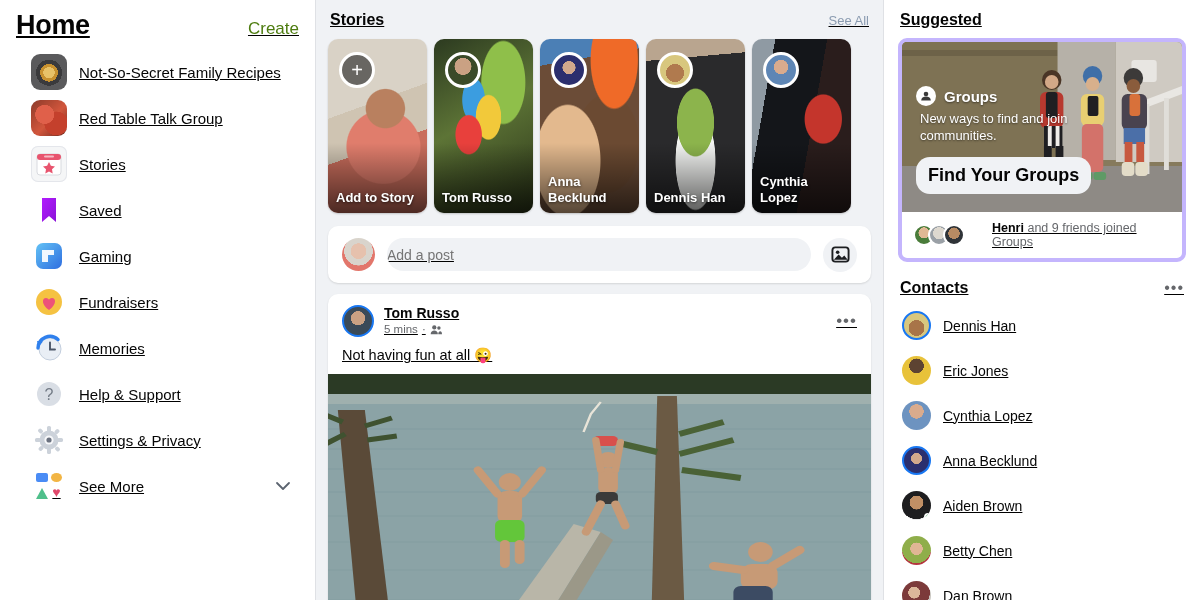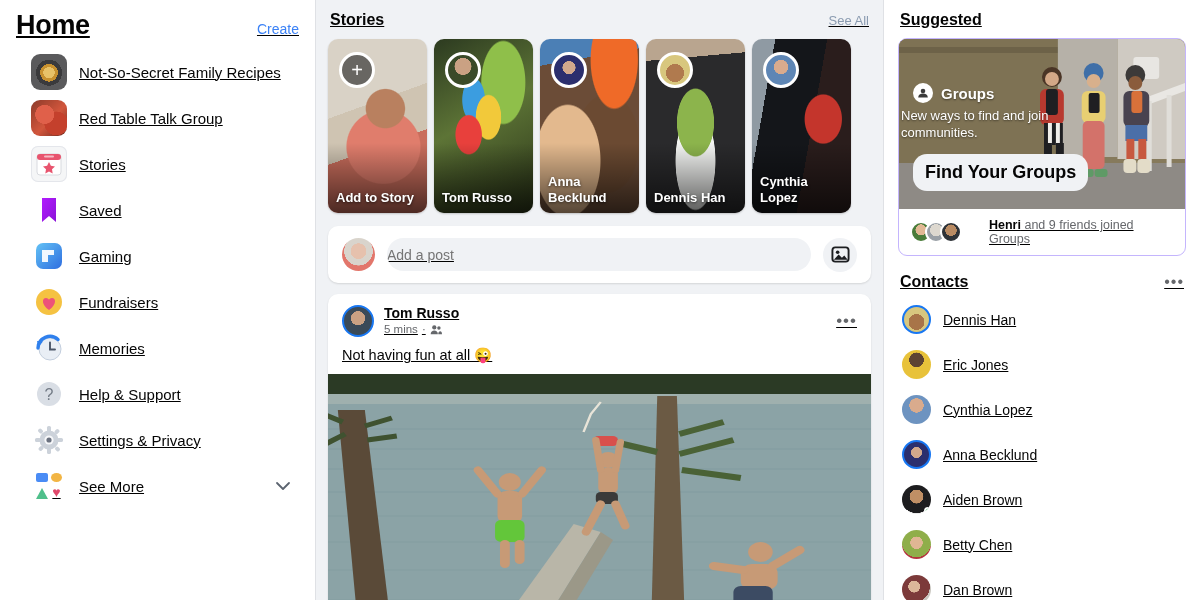--- a/index.html
+++ b/index.html
@@ -18,21 +18,21 @@
     border-right: 1px solid #dfe1e5;
     padding: 8px 0 0 0;
     flex: 0 0 316px;
     overflow: hidden;
   }
   .left-head {
     display: flex; align-items: baseline; justify-content: space-between;
     padding: 2px 16px 6px 16px;
   }
   .left-title { font-size: 27px; font-weight: bold; color: #050505; letter-spacing: -0.3px; }
-  .create-link { font-size: 14px; color: #3b82f6; cursor: pointer; }
+  .create-link { font-size: 17px; color: #4d7c0f; cursor: pointer; }
   .nav-list { padding: 2px 8px 0 23px; }
   .nav-item {
     display: flex; align-items: center; gap: 12px;
     padding: 8px 8px; border-radius: 8px; cursor: pointer; height: 46px;
     position: relative;
   }
   .nav-label { font-size: 15px; color: #050505; font-weight: 500; }
   .nav-ico { width: 36px; height: 36px; flex: 0 0 36px; position: relative; border-radius: 9px; overflow: hidden; }
   .chev { margin-left: auto; color: #606770; font-size: 15px; line-height: 1; padding-right: 6px;}
 
@@ -131,28 +131,28 @@
   .post-text { padding: 4px 14px 10px 14px; font-size:14.5px; color:#050505; }
   .post-img { width:100%; height:300px; position:relative; }
 
   
   .right-sidebar {
     width: 317px; flex: 0 0 317px; height:600px; background:#fff;
     border-left: 1px solid #dfe1e5; padding: 8px 14px 0 14px; overflow:hidden;
   }
   .rs-title { font-size:16px; font-weight:bold; color:#050505; padding: 3px 2px 9px 2px;}
   .suggest-card {
-    border: 1px solid #c4b5fd; border-radius:9px; overflow:hidden; background:#fff;
+    border: 4px solid #c4b5fd; border-radius:9px; overflow:hidden; background:#fff;
   }
   .suggest-media { position:relative; height:170px; }
   .groups-label { position:absolute; top:44px; left:14px; display:flex; align-items:center; gap:8px; }
   .groups-ico { width:20px;height:20px;border-radius:50%;background:#fff; color:#3a3a3a;
     display:flex;align-items:center;justify-content:center;font-size:12px;}
   .groups-word { color:#fff; font-weight:bold; font-size:15px; text-shadow:0 1px 2px rgba(0,0,0,.5);}
-  .groups-sub { position:absolute; top:68px; left:2px; width:150px; color:#fff; font-size:13px;
+  .groups-sub { position:absolute; top:68px; left:18px; width:150px; color:#fff; font-size:13px;
     line-height:17px; text-shadow:0 1px 2px rgba(0,0,0,.5);}
   .find-btn {
     position:absolute; left:14px; top:115px; background:#f0f2f5; color:#050505;
     border:none; border-radius:14px; padding:8px 12px; font-size:18px; font-weight:bold;
     cursor:pointer; font-family:"Liberation Sans", sans-serif;
   }
   .joined-row { display:flex; align-items:center; gap:27px; padding:9px 11px; }
   .facepile { display:flex; }
   .facepile .fp { width:22px;height:22px;border-radius:50%;border:2px solid #fff;overflow:hidden;margin-left:-7px;}
   .facepile .fp:first-child { margin-left:0; }

